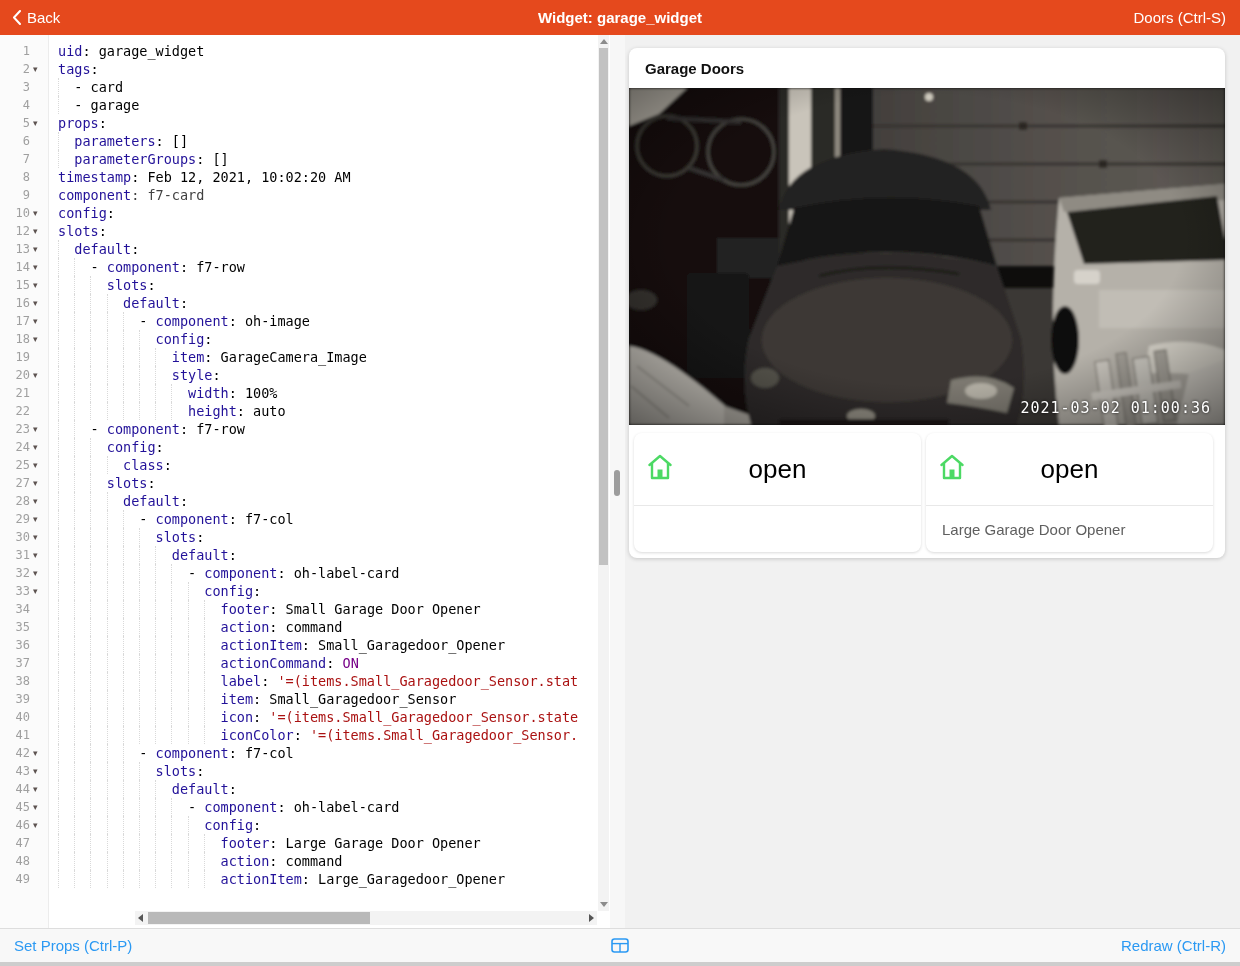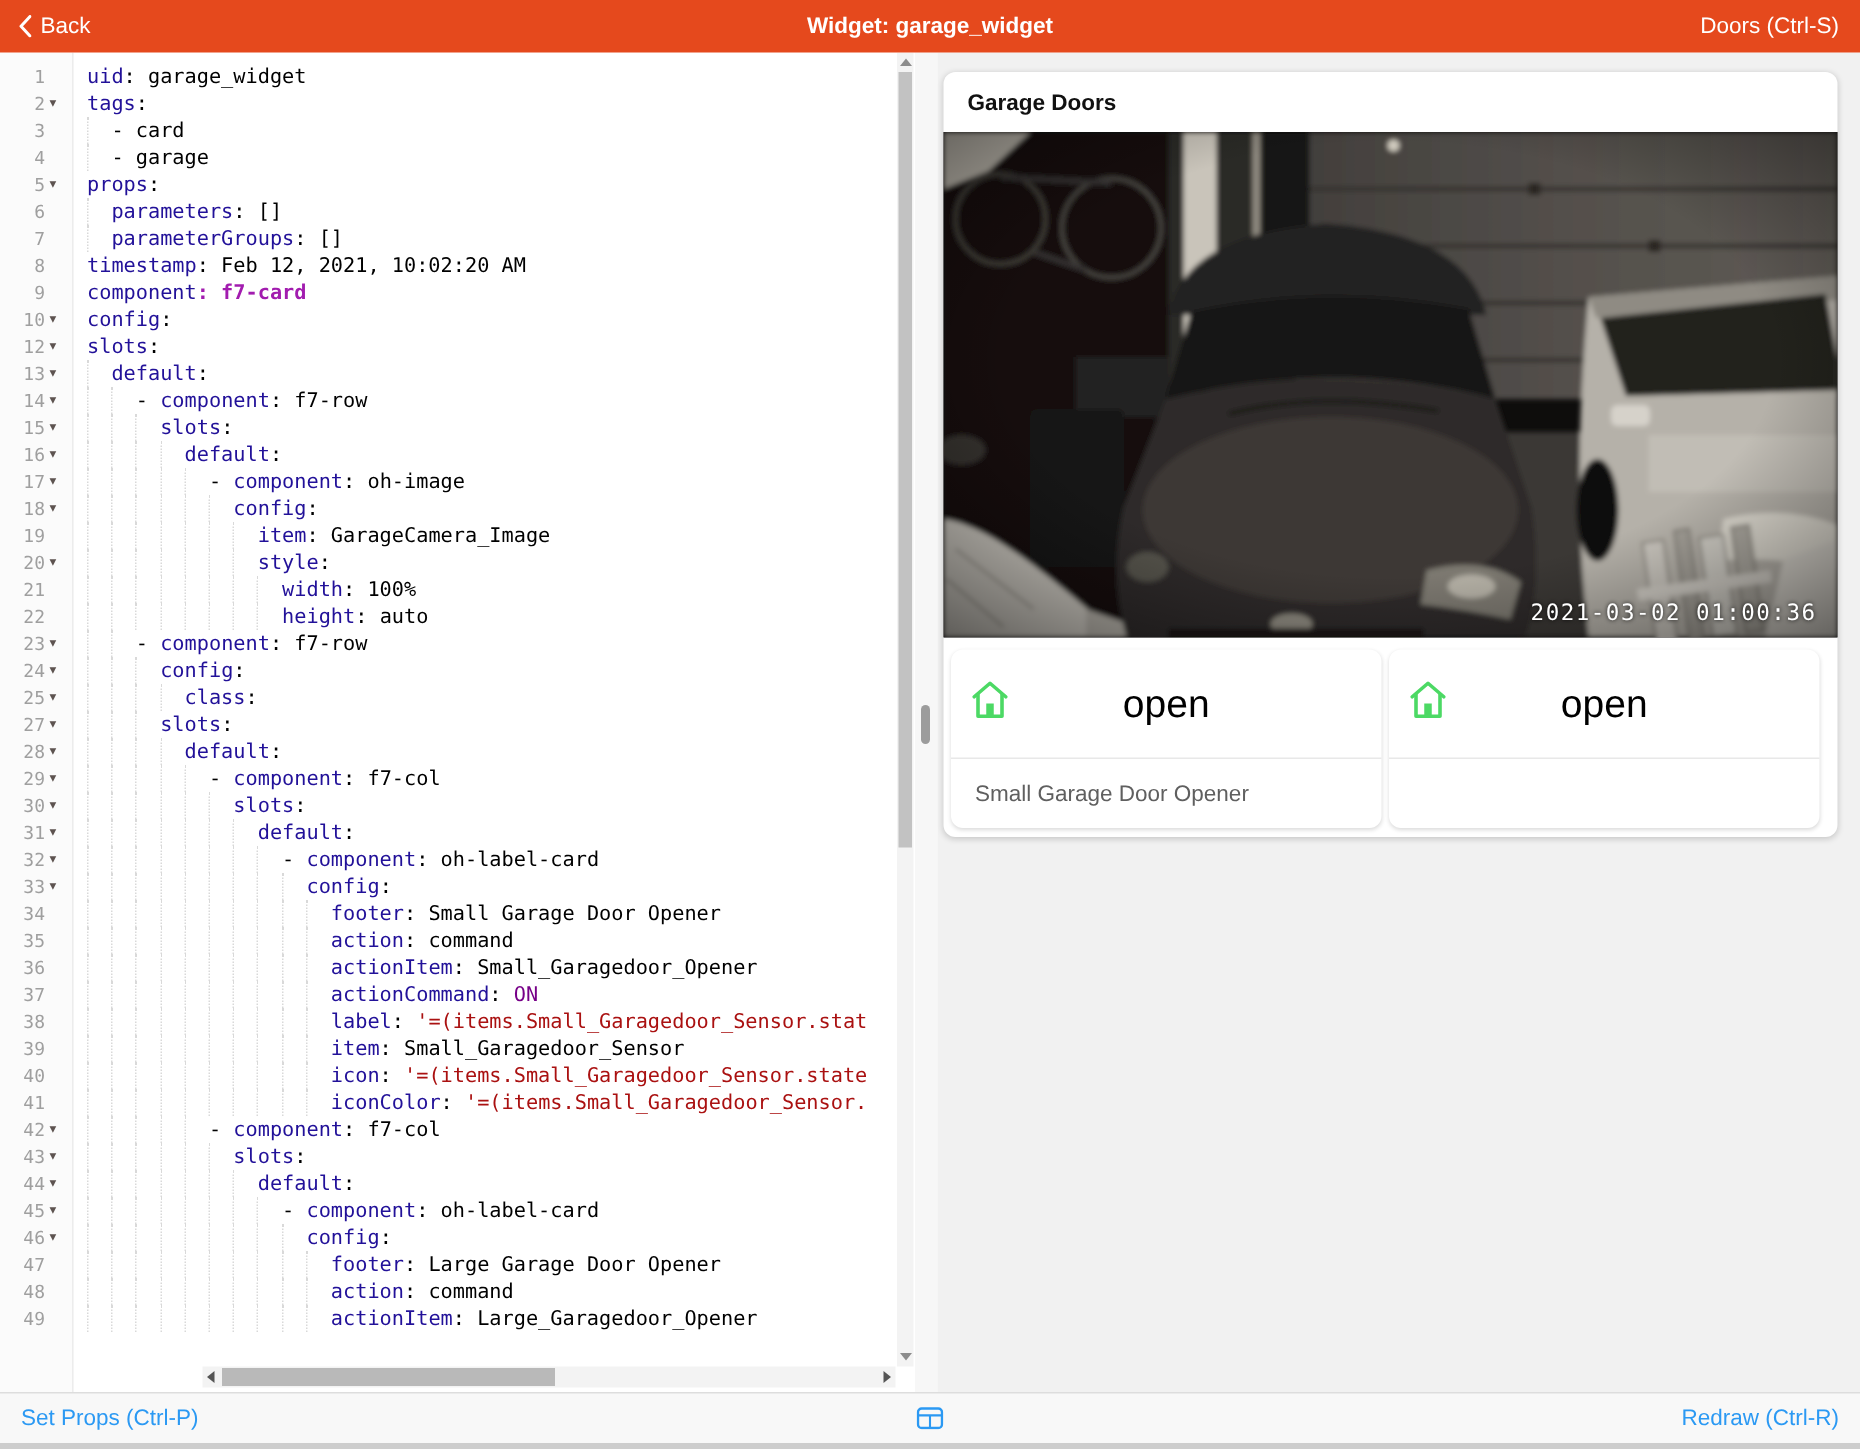--- a/index.html
+++ b/index.html
@@ -95,21 +95,21 @@
     <div class="gutter"></div>
     <div class="lines" id="lines">
         <div class="line"><span class="ln">1</span><span style="color: rgb(34, 17, 153);">uid</span><span style="color: rgb(0, 0, 0);">: garage_widget</span></div>
         <div class="line"><span class="ln">2</span><span class="fold">▾</span><span style="color: rgb(34, 17, 153);">tags</span><span style="color: rgb(0, 0, 0);">:</span></div>
         <div class="line"><span class="ln">3</span><i class="g" style="left: 58px;"></i><span style="color: rgb(0, 0, 0);">  - card</span></div>
         <div class="line"><span class="ln">4</span><i class="g" style="left: 58px;"></i><span style="color: rgb(0, 0, 0);">  - garage</span></div>
         <div class="line"><span class="ln">5</span><span class="fold">▾</span><span style="color: rgb(34, 17, 153);">props</span><span style="color: rgb(0, 0, 0);">:</span></div>
         <div class="line"><span class="ln">6</span><i class="g" style="left: 58px;"></i><span style="color: rgb(0, 0, 0);">  </span><span style="color: rgb(34, 17, 153);">parameters</span><span style="color: rgb(0, 0, 0);">: []</span></div>
         <div class="line"><span class="ln">7</span><i class="g" style="left: 58px;"></i><span style="color: rgb(0, 0, 0);">  </span><span style="color: rgb(34, 17, 153);">parameterGroups</span><span style="color: rgb(0, 0, 0);">: []</span></div>
         <div class="line"><span class="ln">8</span><span style="color: rgb(34, 17, 153);">timestamp</span><span style="color: rgb(0, 0, 0);">: Feb 12, 2021, 10:02:20 AM</span></div>
-        <div class="line"><span class="ln">9</span><span style="color: rgb(34, 17, 153);">component</span><span style="color: #a21caf; font-weight: bold;">: f7-card</span></div>
+        <div class="line"><span class="ln">9</span><span style="color: rgb(34, 17, 153);">component</span><span style="color: #404040;">: f7-card</span></div>
         <div class="line"><span class="ln">10</span><span class="fold">▾</span><span style="color: rgb(34, 17, 153);">config</span><span style="color: rgb(0, 0, 0);">:</span></div>
         <div class="line"><span class="ln">12</span><span class="fold">▾</span><span style="color: rgb(34, 17, 153);">slots</span><span style="color: rgb(0, 0, 0);">:</span></div>
         <div class="line"><span class="ln">13</span><span class="fold">▾</span><i class="g" style="left: 58px;"></i><span style="color: rgb(0, 0, 0);">  </span><span style="color: rgb(34, 17, 153);">default</span><span style="color: rgb(0, 0, 0);">:</span></div>
         <div class="line"><span class="ln">14</span><span class="fold">▾</span><i class="g" style="left: 58px;"></i><i class="g" style="left: 74.2px;"></i><span style="color: rgb(0, 0, 0);">    - </span><span style="color: rgb(34, 17, 153);">component</span><span style="color: rgb(0, 0, 0);">: f7-row</span></div>
         <div class="line"><span class="ln">15</span><span class="fold">▾</span><i class="g" style="left: 58px;"></i><i class="g" style="left: 74.2px;"></i><i class="g" style="left: 90.4px;"></i><span style="color: rgb(0, 0, 0);">      </span><span style="color: rgb(34, 17, 153);">slots</span><span style="color: rgb(0, 0, 0);">:</span></div>
         <div class="line"><span class="ln">16</span><span class="fold">▾</span><i class="g" style="left: 58px;"></i><i class="g" style="left: 74.2px;"></i><i class="g" style="left: 90.4px;"></i><i class="g" style="left: 106.6px;"></i><span style="color: rgb(0, 0, 0);">        </span><span style="color: rgb(34, 17, 153);">default</span><span style="color: rgb(0, 0, 0);">:</span></div>
         <div class="line"><span class="ln">17</span><span class="fold">▾</span><i class="g" style="left: 58px;"></i><i class="g" style="left: 74.2px;"></i><i class="g" style="left: 90.4px;"></i><i class="g" style="left: 106.6px;"></i><i class="g" style="left: 122.8px;"></i><span style="color: rgb(0, 0, 0);">          - </span><span style="color: rgb(34, 17, 153);">component</span><span style="color: rgb(0, 0, 0);">: oh-image</span></div>
         <div class="line"><span class="ln">18</span><span class="fold">▾</span><i class="g" style="left: 58px;"></i><i class="g" style="left: 74.2px;"></i><i class="g" style="left: 90.4px;"></i><i class="g" style="left: 106.6px;"></i><i class="g" style="left: 122.8px;"></i><i class="g" style="left: 139px;"></i><span style="color: rgb(0, 0, 0);">            </span><span style="color: rgb(34, 17, 153);">config</span><span style="color: rgb(0, 0, 0);">:</span></div>
         <div class="line"><span class="ln">19</span><i class="g" style="left: 58px;"></i><i class="g" style="left: 74.2px;"></i><i class="g" style="left: 90.4px;"></i><i class="g" style="left: 106.6px;"></i><i class="g" style="left: 122.8px;"></i><i class="g" style="left: 139px;"></i><i class="g" style="left: 155.2px;"></i><span style="color: rgb(0, 0, 0);">              </span><span style="color: rgb(34, 17, 153);">item</span><span style="color: rgb(0, 0, 0);">: GarageCamera_Image</span></div>
         <div class="line"><span class="ln">20</span><span class="fold">▾</span><i class="g" style="left: 58px;"></i><i class="g" style="left: 74.2px;"></i><i class="g" style="left: 90.4px;"></i><i class="g" style="left: 106.6px;"></i><i class="g" style="left: 122.8px;"></i><i class="g" style="left: 139px;"></i><i class="g" style="left: 155.2px;"></i><span style="color: rgb(0, 0, 0);">              </span><span style="color: rgb(34, 17, 153);">style</span><span style="color: rgb(0, 0, 0);">:</span></div>
@@ -245,34 +245,34 @@
     <div class="lc-main">
       <span class="lc-icon">
         <svg width="24" height="26" viewBox="0 0 24 26">
           <path class="ic-roof" d="M1.5 11 L12 2 L22.5 11" fill="none" stroke-width="2.4" stroke-linecap="round" stroke-linejoin="round" stroke="#4cd964"></path>
           <path class="ic-wall" d="M4 9.5 L4 24 L20 24 L20 9.5" fill="none" stroke-width="2.4" stroke-linecap="round" stroke-linejoin="round" stroke="#4cd964"></path>
           <rect class="ic-door" x="9.5" y="15.5" width="5" height="8.5" fill="#4cd964"></rect>
         </svg>
       </span>
       <span class="lc-state">open</span>
     </div>
-    <div class="lc-footer">Small Garage Door Opener</div>
   </div>
 
   <div class="label-card">
     <div class="lc-main">
       <span class="lc-icon">
         <svg width="24" height="26" viewBox="0 0 24 26">
           <path class="ic-roof" d="M1.5 11 L12 2 L22.5 11" fill="none" stroke-width="2.4" stroke-linecap="round" stroke-linejoin="round" stroke="#4cd964"></path>
           <path class="ic-wall" d="M4 9.5 L4 24 L20 24 L20 9.5" fill="none" stroke-width="2.4" stroke-linecap="round" stroke-linejoin="round" stroke="#4cd964"></path>
           <rect class="ic-door" x="9.5" y="15.5" width="5" height="8.5" fill="#4cd964"></rect>
         </svg>
       </span>
       <span class="lc-state">open</span>
     </div>
+    <div class="lc-footer">Large Garage Door Opener</div>
   </div>
 </div>
     </div>
   </div>
 </div>
 
 <div class="toolbar">
   <div class="tb-left">Set Props (Ctrl-P)</div>
   <div class="tb-center">
     <svg width="18" height="15" viewBox="0 0 18 15">

